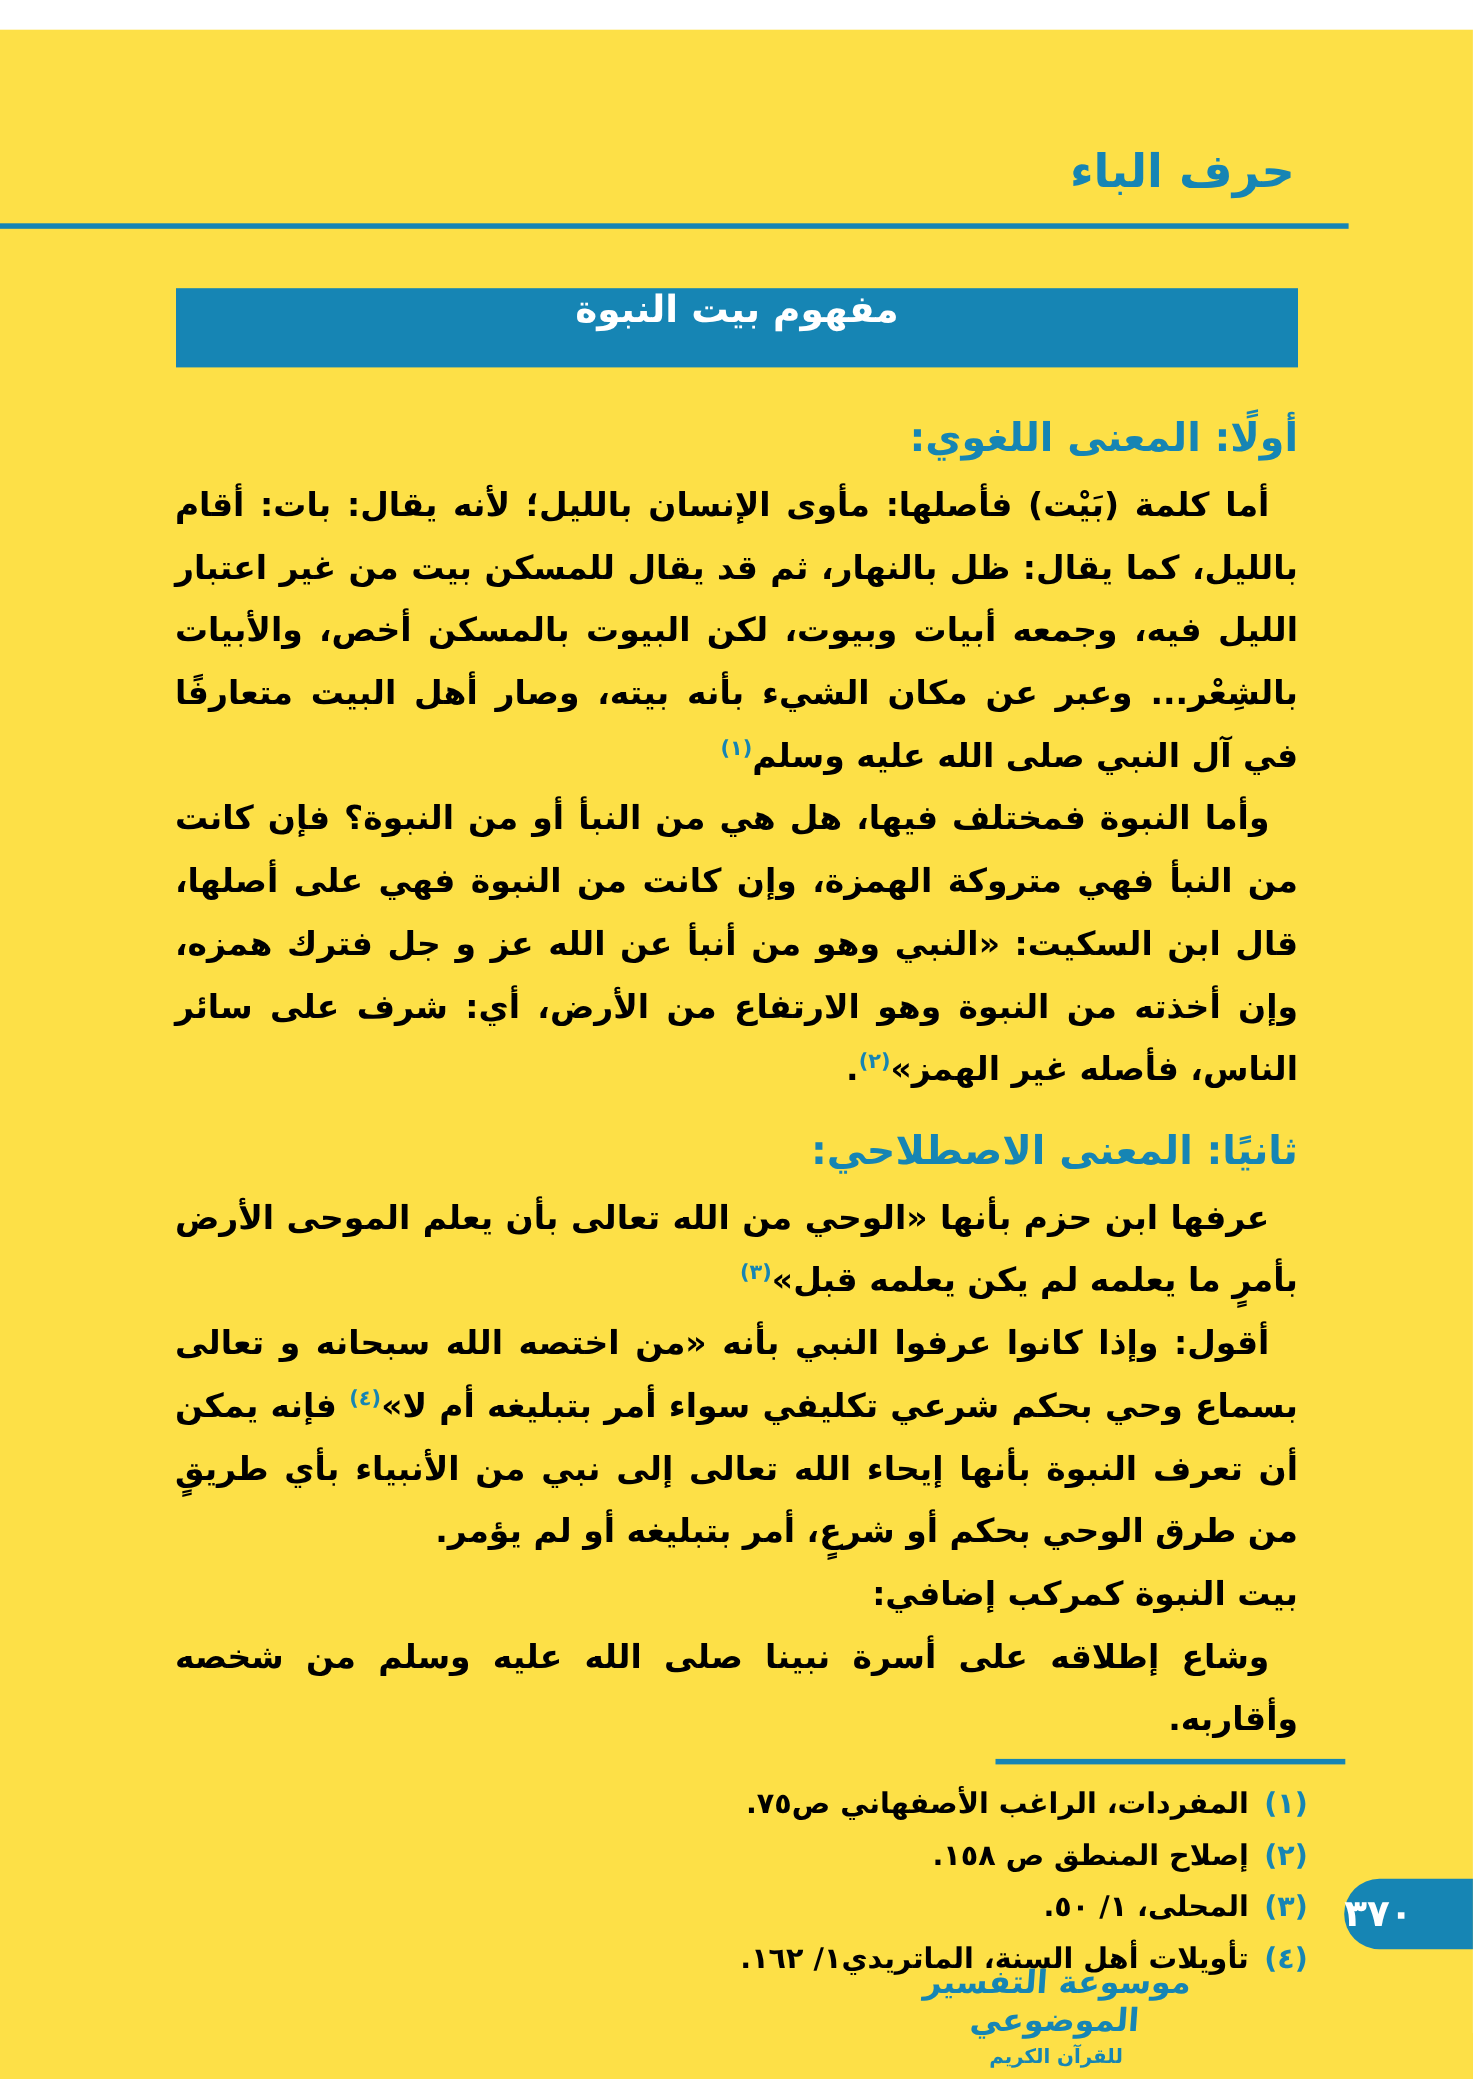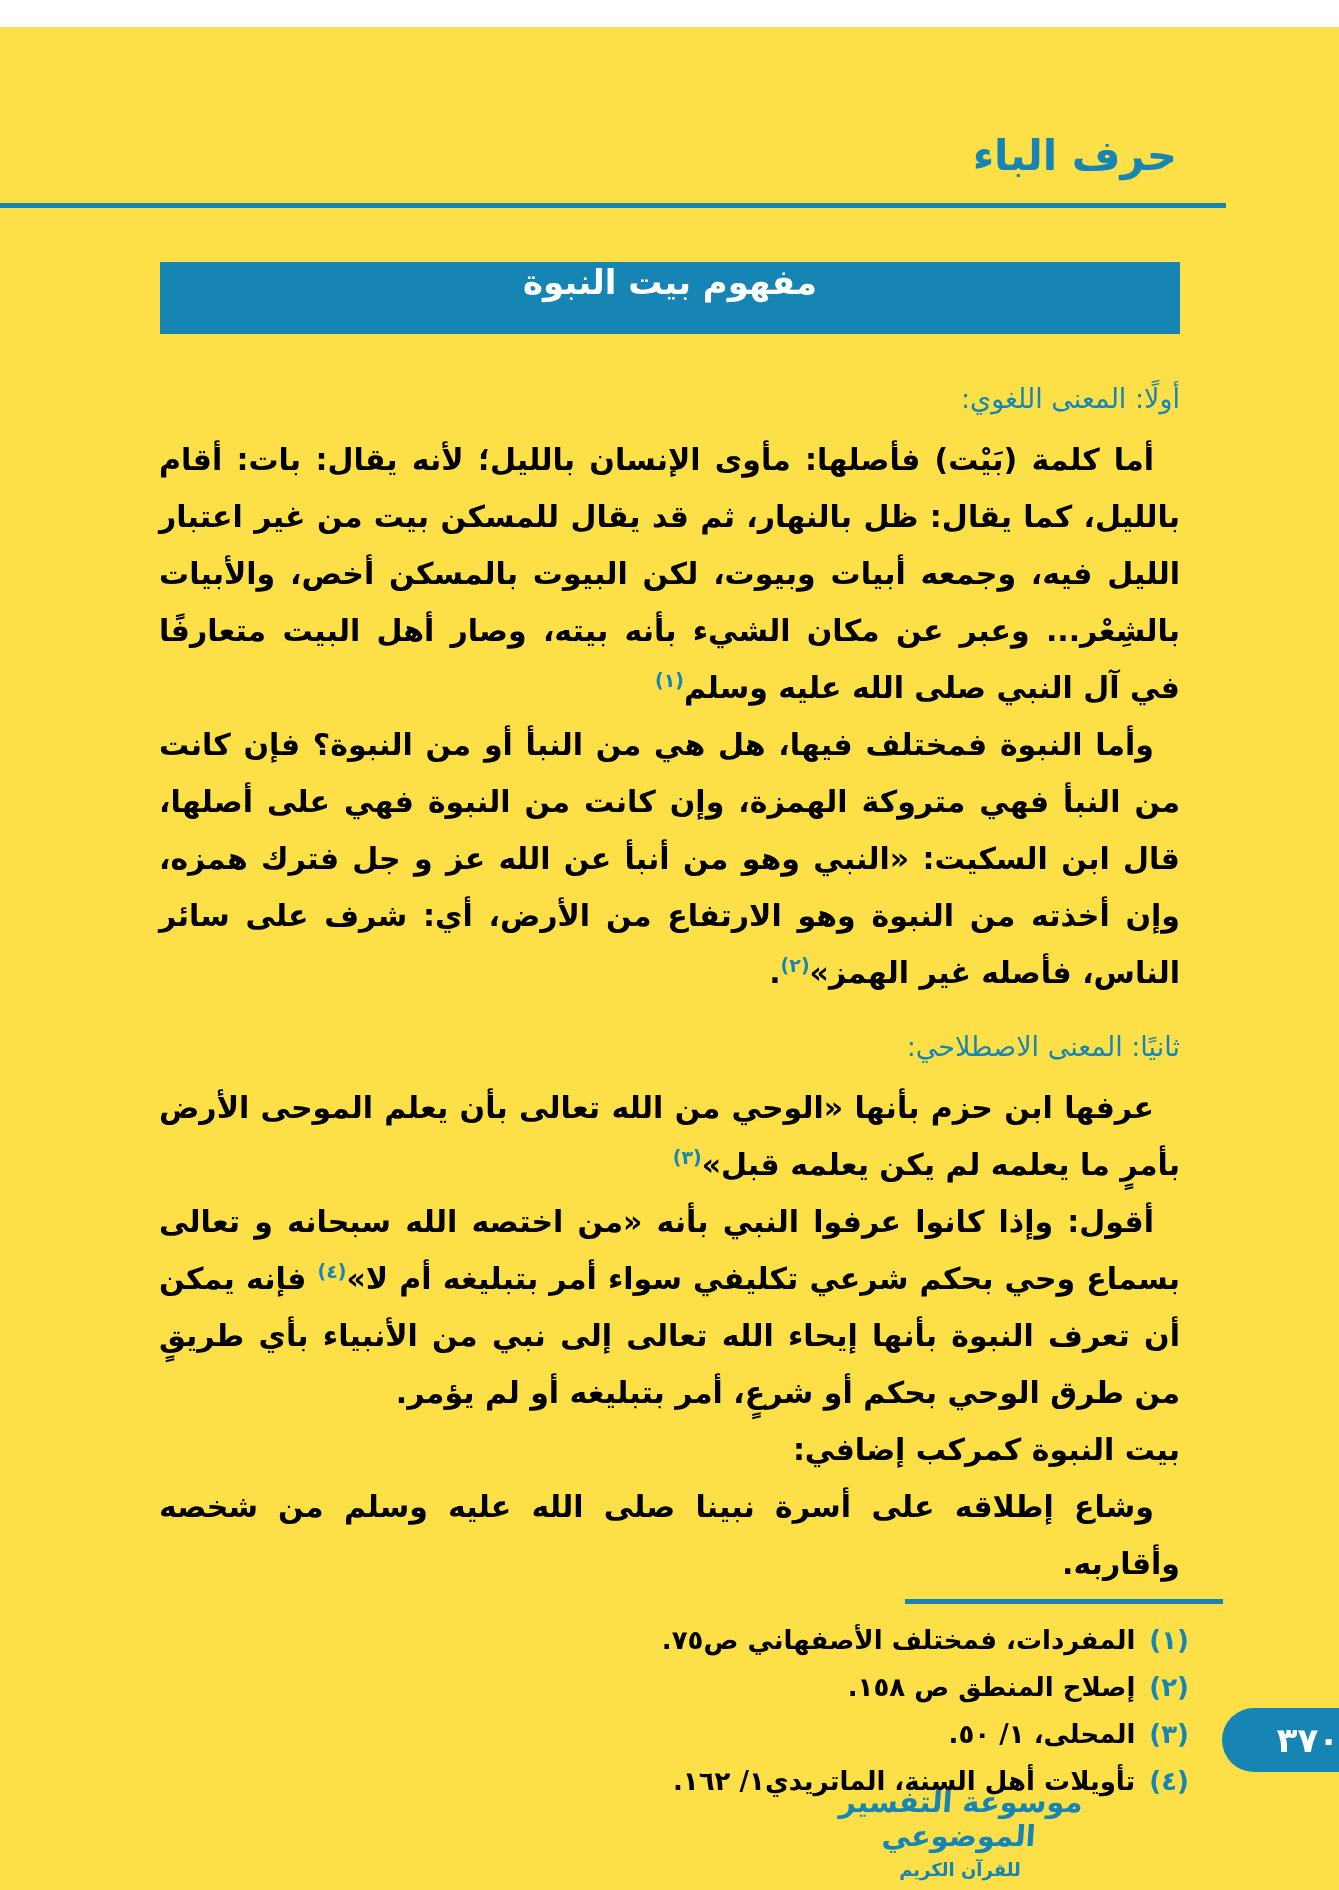--- a/index.html
+++ b/index.html
@@ -17,22 +17,22 @@
 
   
   .banner { position:absolute; top:235px; left:160px; width:1020px; height:72px;
             background:var(--accent); display:flex; align-items:flex-start; justify-content:center; }
   .banner-title { color:#ffffff; font-size:34px; font-weight:bold; direction:rtl; }
 
   
   .content { position:absolute; top:340px; right:159px; width:1021px;
              direction:rtl; text-align:justify; font-weight:bold;
              font-size:30px; line-height:57px; }
-  .blue-heading { color:var(--accent); font-size:27px; line-height:64px;
-                  font-weight:normal; text-align:right; text-indent:0; }
+  .blue-heading { color:var(--accent); font-size:36px; line-height:64px;
+                  font-weight:bold; text-align:right; text-indent:0; }
   .gap-top { margin-top:14px; }
   .para { text-indent:26px; }
   .subheading { text-indent:0; font-size:30px; line-height:57px; font-weight:bold; }
   sup.fnref { color:var(--accent); font-size:19px; font-weight:bold;
               line-height:0; vertical-align:super; }
 
   
   .footnote-rule { position:absolute; top:1572px; left:905px; width:318px; height:5px;
                    background:var(--accent); }
   .footnotes { position:absolute; top:1590px; right:150px; width:920px;
@@ -42,21 +42,21 @@
   .fn-text { color:var(--ink); }
 
   
   .footer-logo { position:absolute; top:1758px; left:810px; width:300px;
                  text-align:center; color:var(--accent); direction:rtl; }
   .logo-title { font-size:29px; font-weight:bold; line-height:34px;
                 transform:skewX(-4deg); }
   .logo-sub   { font-size:18px; font-weight:bold; margin-top:6px; }
   .page-badge { position:absolute; top:1681px; right:0; width:117px; height:64px;
                 background:var(--accent); border-radius:34px 0 0 34px;
-                display:flex; align-items:center; justify-content:flex-end; }
+                display:flex; align-items:center; justify-content:flex-start; }
   .badge-number { color:#ffffff; font-size:34px; font-weight:bold; direction:rtl; }
 </style>
 </head>
 <body>
 
 <div class="page">
 
   <div class="header-title">حرف الباء</div>
   <div class="header-rule"></div>
 
@@ -79,21 +79,21 @@
     <p class="para"><span>أقول: وإذا كانوا عرفوا النبي بأنه «من اختصه الله سبحانه و تعالى بسماع وحي بحكم شرعي تكليفي سواء أمر بتبليغه أم لا»</span><sup class="fnref">(٤)</sup><span> فإنه يمكن أن تعرف النبوة بأنها إيحاء الله تعالى إلى نبي من الأنبياء بأي طريقٍ من طرق الوحي بحكم أو شرعٍ، أمر بتبليغه أو لم يؤمر.</span></p>
 
     <p class="subheading">بيت النبوة كمركب إضافي:</p>
 
 
     <p class="para">وشاع إطلاقه على أسرة نبينا صلى الله عليه وسلم من شخصه وأقاربه.</p>
   </div>
 
   <div class="footnote-rule"></div>
   <div class="footnotes">
-    <div class="footnote"><span class="fn-num">(١)</span><span class="fn-text">المفردات، فمختلف الأصفهاني ص٧٥.</span></div>
+    <div class="footnote"><span class="fn-num">(١)</span><span class="fn-text">المفردات، الراغب الأصفهاني ص٧٥.</span></div>
     <div class="footnote"><span class="fn-num">(٢)</span><span class="fn-text">إصلاح المنطق ص ١٥٨.</span></div>
     <div class="footnote"><span class="fn-num">(٣)</span><span class="fn-text">المحلى، ١/ ٥٠.</span></div>
     <div class="footnote"><span class="fn-num">(٤)</span><span class="fn-text">تأويلات أهل السنة، الماتريدي١/ ١٦٢.</span></div>
   </div>
 
   <div class="footer-logo">
     <div class="logo-title">موسوعة التفسير الموضوعي</div>
     <div class="logo-sub">للقرآن الكريم</div>
   </div>
   <div class="page-badge">

